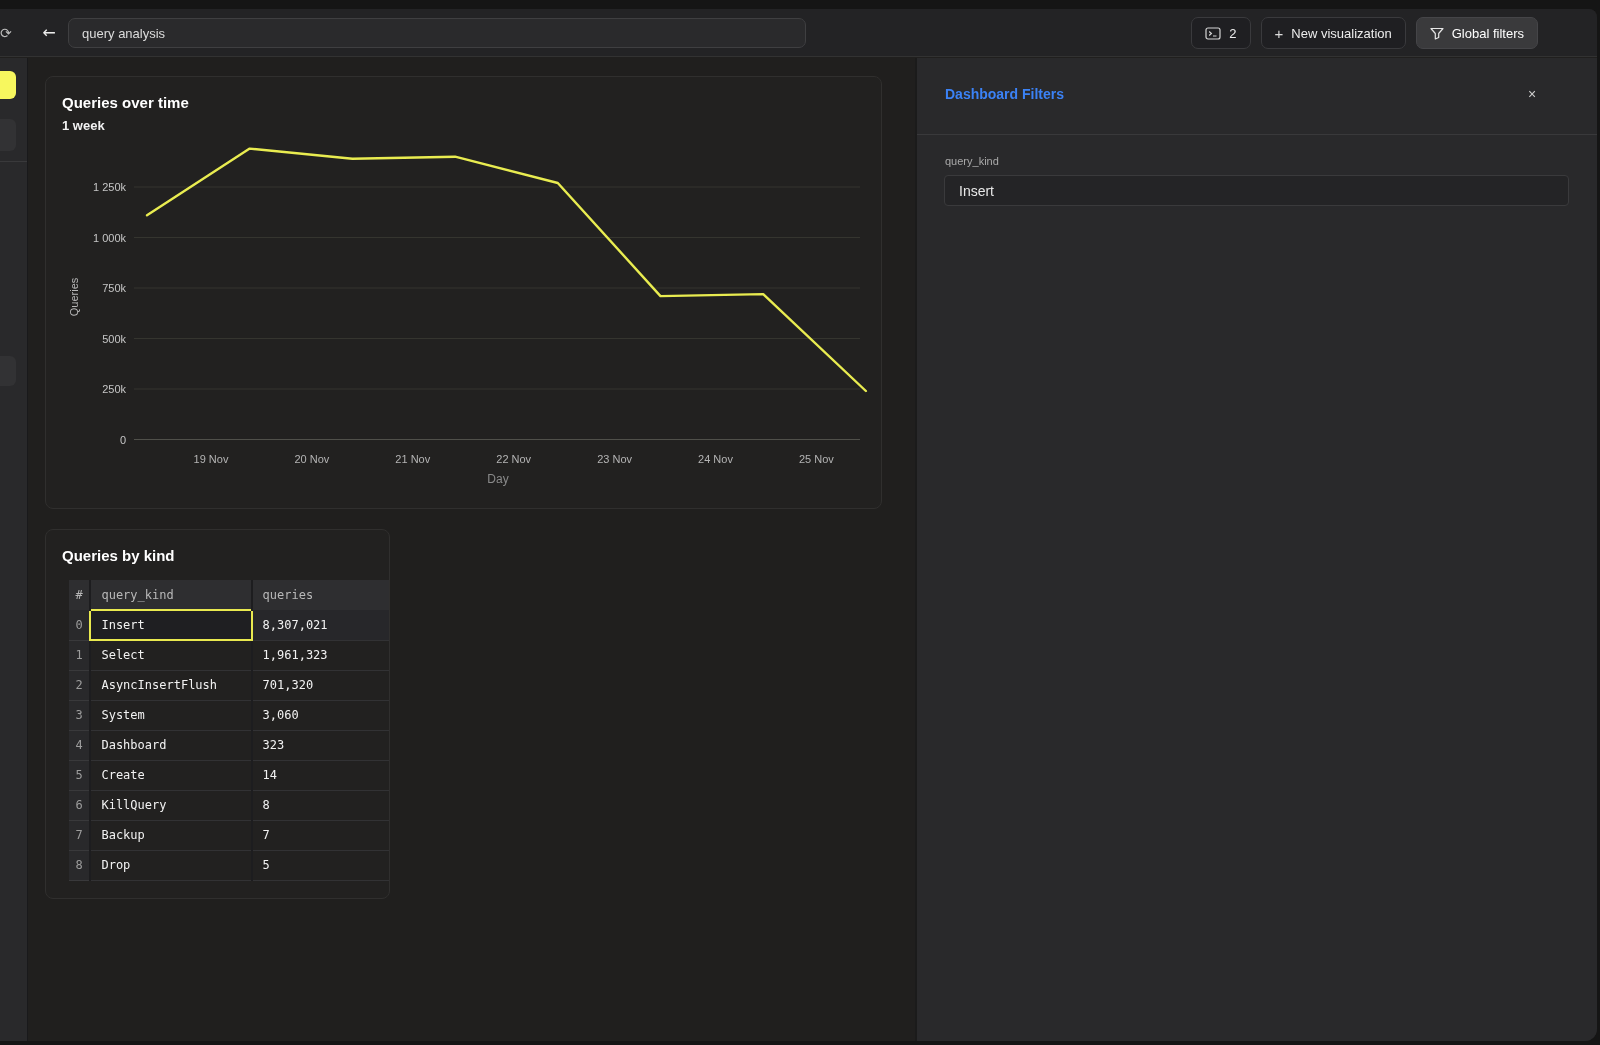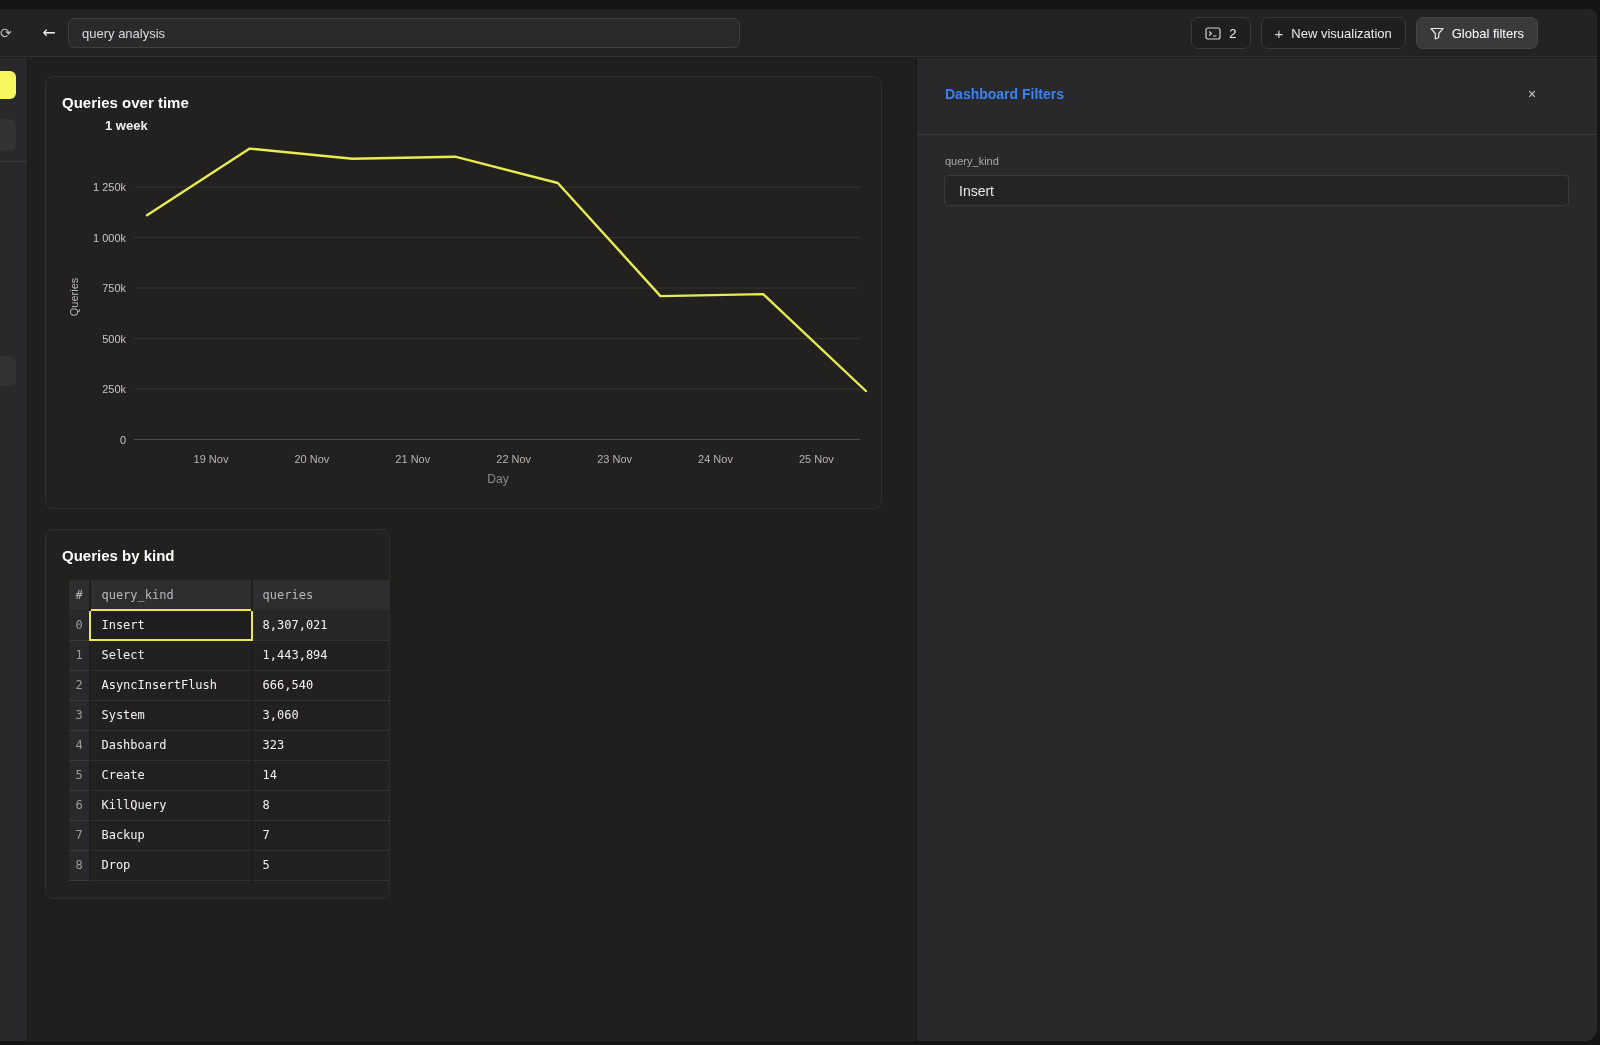--- a/index.html
+++ b/index.html
@@ -11,21 +11,21 @@
   
   .topbar { position:absolute; top:0; left:0; width:100%; height:48px;
             background:#232325; border-bottom:1px solid #323232;
             display:flex; align-items:center; }
   .reload-btn { position:absolute; left:0px; top:14px; width:20px; height:20px;
                 color:#bdbdbd; font-family:"DejaVu Sans", sans-serif; font-size:14px;
                 line-height:20px; text-align:left; cursor:pointer; }
   .back-btn { position:absolute; left:38px; top:13px; width:22px; height:22px;
               color:#ececec; font-family:"DejaVu Sans", sans-serif; font-size:16px;
               line-height:22px; text-align:center; cursor:pointer; }
-  .title-input { position:absolute; left:68px; top:9px; width:672px; height:30px;
+  .title-input { position:absolute; left:68px; top:9px; width:738px; height:30px;
                  background:#2a2a2c; border:1px solid #3f3f41; border-radius:7px;
                  color:#dcdcdc; font-size:13px; padding:0 13px; outline:none;
                  font-family:"Liberation Sans", sans-serif; }
   .topbar-right { position:absolute; right:59px; top:8px; display:flex; gap:10px; }
   .tb-btn { height:32px; display:flex; align-items:center; gap:8px;
             background:#1f1f22; border:1px solid #3a3a3d; border-radius:7px;
             color:#ededed; font-size:13px; padding:0 13px; cursor:pointer; white-space:nowrap; }
   .tb-btn.light { background:#3a3a3c; border-color:#454548; color:#ffffff; }
   .tb-btn svg { display:block; }
   .plus-glyph { font-size:15px; color:#dcdcdc; line-height:1; }
@@ -40,21 +40,21 @@
   .rail-item.g1 { background:#323234; top:61px; height:32px; }
   .rail-item.g2 { background:#323234; top:298px; height:30px; }
   .rail-divider { position:absolute; left:0; right:0; top:103px; height:1px; background:#39393b; }
 
   
   .main { position:relative; width:887px; flex:none; background:#201f1e; }
   .card { position:absolute; border:1px solid #302f2e; border-radius:8px; background:#222120; }
   .chart-card { left:17px; top:18px; width:837px; height:433px; }
   .table-card { left:17px; top:471px; width:345px; height:370px; }
   .card-title { position:absolute; left:16px; top:17px; color:#ffffff; font-size:15px; font-weight:bold; }
-  .card-subtitle { position:absolute; left:16px; top:41px; color:#f2f2f2; font-size:13px; font-weight:bold;margin-left:43px; }
+  .card-subtitle { position:absolute; left:16px; top:41px; color:#f2f2f2; font-size:13px; font-weight:bold; }
   .chart-svg { position:absolute; left:0; top:60px; }
 
   
   .qtable { position:absolute; left:23px; top:50px; border-collapse:collapse;
             font-family:"DejaVu Sans Mono", monospace; font-size:12px; }
   .qtable th { background:#2e2e30; color:#b8b8b8; font-weight:normal; height:30px;
                text-align:left; padding:0 10px; }
   .qtable th.idx { text-align:center; padding:0; }
   .qtable td { height:30px; padding:0 10px; border-bottom:1px solid #323234; color:#f2f2f2; }
   .qtable td.idx { background:#29292b; color:#9d9d9d; text-align:center; padding:0;
@@ -170,26 +170,26 @@
             </thead>
           <tbody id="qt-body">
               <tr class="hl-row">
                 <td class="idx">0</td>
                 <td class="gapL hl-cell">Insert</td>
                 <td class="gapL">8,307,021</td>
               </tr>
               <tr>
                 <td class="idx">1</td>
                 <td class="gapL">Select</td>
-                <td class="gapL">1,443,894</td>
+                <td class="gapL">1,961,323</td>
               </tr>
               <tr>
                 <td class="idx">2</td>
                 <td class="gapL">AsyncInsertFlush</td>
-                <td class="gapL">666,540</td>
+                <td class="gapL">701,320</td>
               </tr>
               <tr>
                 <td class="idx">3</td>
                 <td class="gapL">System</td>
                 <td class="gapL">3,060</td>
               </tr>
               <tr>
                 <td class="idx">4</td>
                 <td class="gapL">Dashboard</td>
                 <td class="gapL">323</td>

